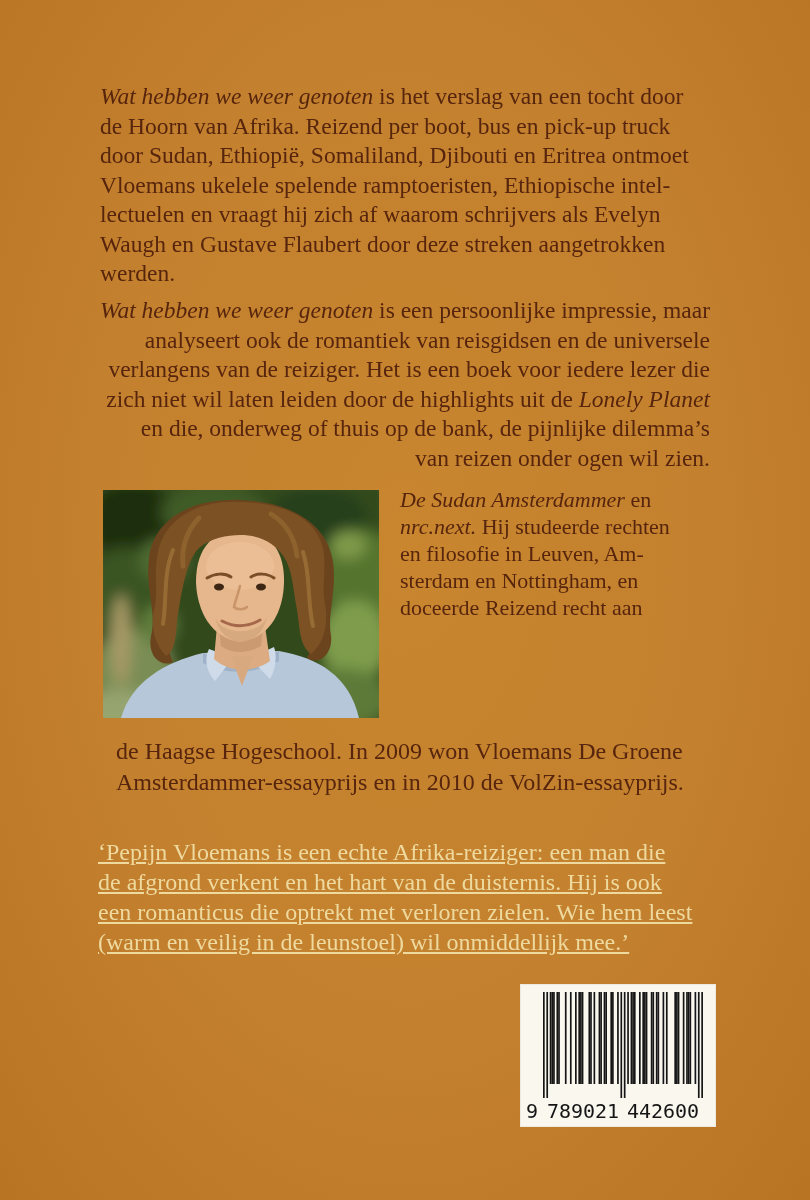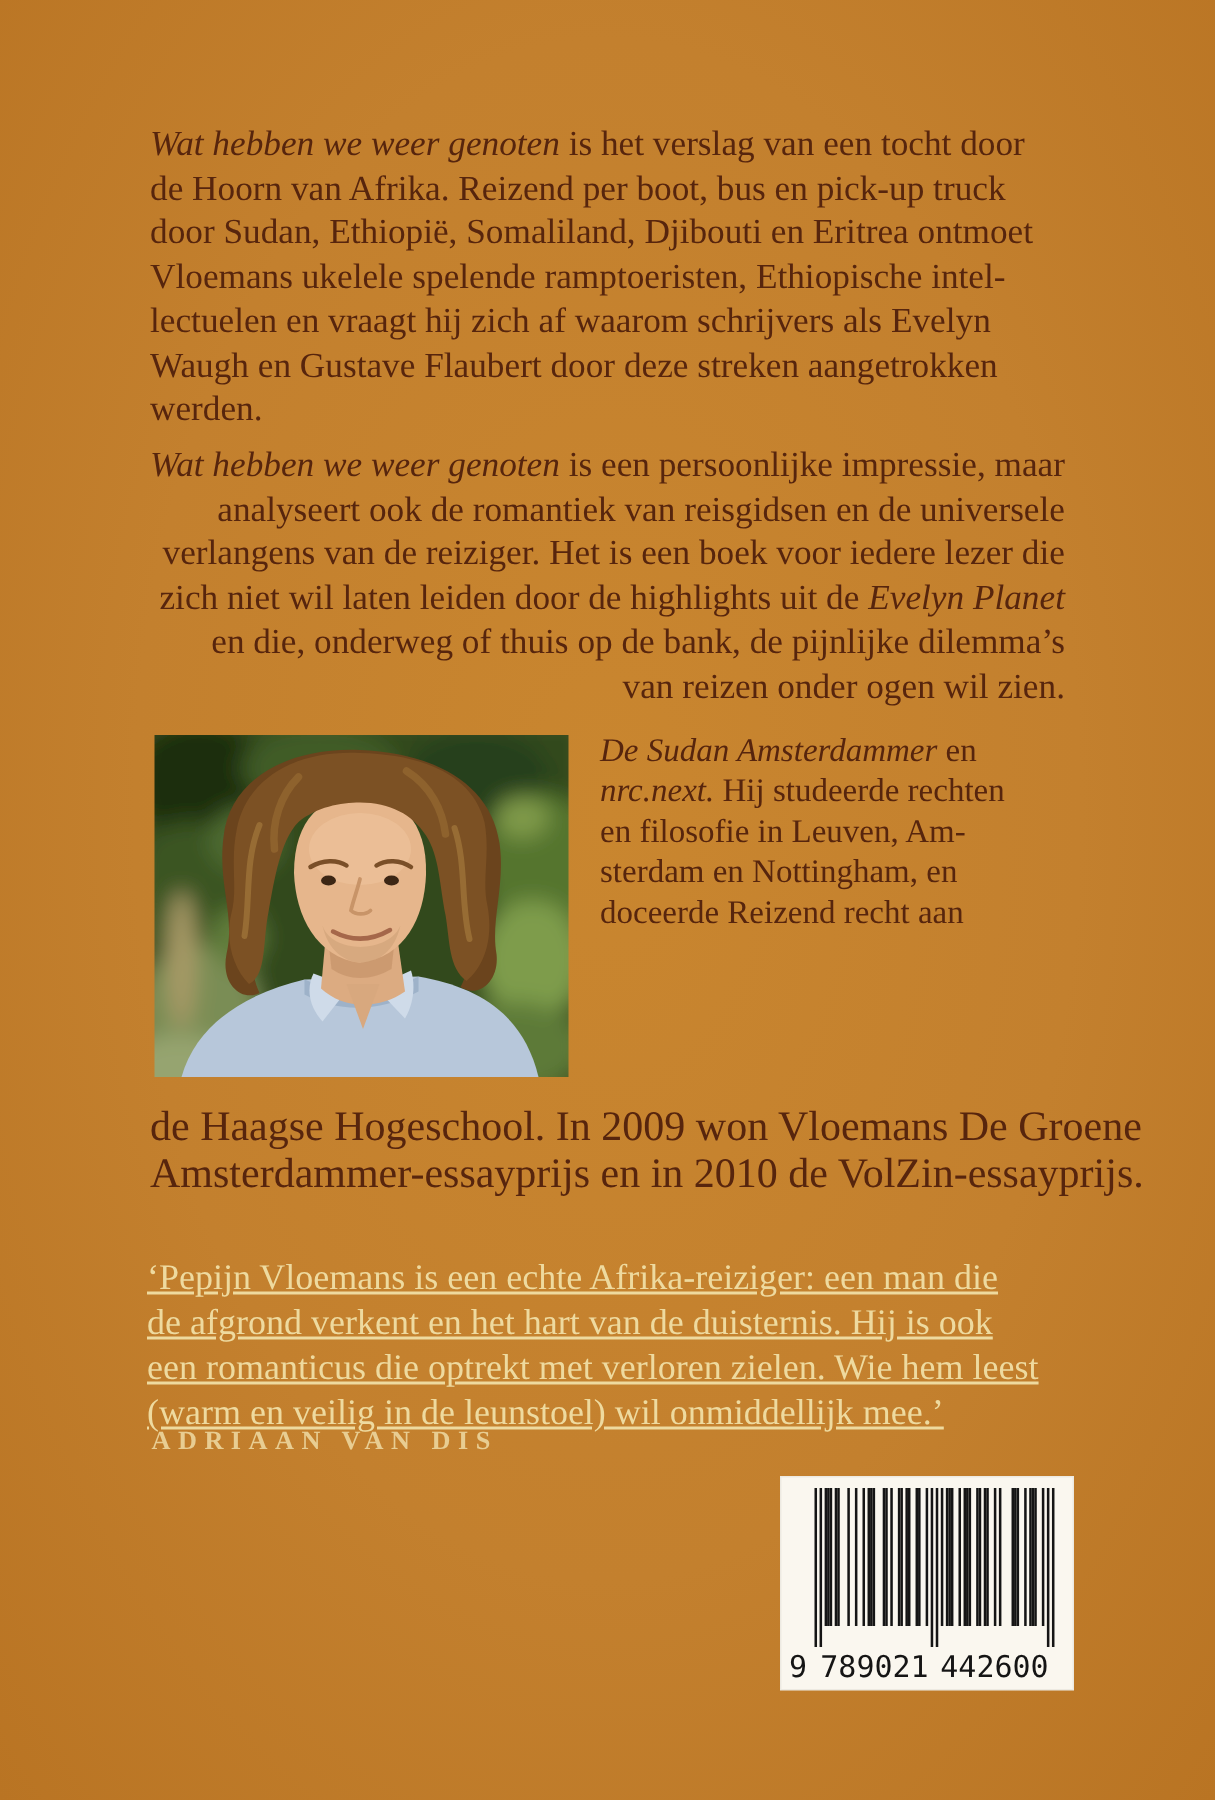--- a/index.html
+++ b/index.html
@@ -6,21 +6,21 @@
   .page{
     position:relative;width:810px;height:1200px;overflow:hidden;
     background:radial-gradient(ellipse at 50% 45%, #c9862f 0%, #c3802e 55%, #b97423 100%);
     font-family:"Liberation Serif", serif;
   }
   .tb{position:absolute;white-space:pre;color:#57250d;}
   .tb i{font-style:italic;}
   #para1{left:100px;top:82px;font-size:23.5px;line-height:29.5px;}
   #para2{left:100px;top:296px;font-size:23.5px;line-height:29.5px;text-align:right;}
   #bio{left:400px;top:486px;font-size:22px;line-height:27px;}
-  #biocont{left:100px;top:736px;font-size:28px;line-height:31px;}
+  #biocont{left:116px;top:736px;font-size:24px;line-height:31px;}
   #quote{left:98px;top:837px;font-size:24px;line-height:30px;color:#eeda9f;text-decoration:underline;}
   #attrib{left:101px;top:950px;font-size:17.5px;letter-spacing:5px;color:#e8cd92;font-weight:bold;}
   .photo{position:absolute;left:103px;top:490px;width:276px;height:228px;}
   .photo svg{display:block;width:100%;height:100%;}
   .barcode{
     position:absolute;left:520px;top:984px;width:196px;height:143px;
     background:#faf7ef;box-shadow:0 0 0 1px rgba(0,0,0,0.05) inset;
   }
   .barcode svg{display:block;width:100%;height:100%;}
   .bc-digit{font-family:"DejaVu Sans Mono", monospace;font-size:20px;fill:#151515;}
@@ -34,21 +34,21 @@
 de Hoorn van Afrika. Reizend per boot, bus en pick-up truck
 door Sudan, Ethiopië, Somaliland, Djibouti en Eritrea ontmoet
 Vloemans ukelele spelende ramptoeristen, Ethiopische intel-
 lectuelen en vraagt hij zich af waarom schrijvers als Evelyn
 Waugh en Gustave Flaubert door deze streken aangetrokken
 werden.</span></div>
 
   <div class="tb" id="para2"><i>Wat hebben we weer genoten</i><span> is een persoonlijke impressie, maar
 analyseert ook de romantiek van reisgidsen en de universele
 verlangens van de reiziger. Het is een boek voor iedere lezer die
-zich niet wil laten leiden door de highlights uit de </span><i>Evelyn Planet</i><span>
+zich niet wil laten leiden door de highlights uit de </span><i>Lonely Planet</i><span>
 en die, onderweg of thuis op de bank, de pijnlijke dilemma’s
 van reizen onder ogen wil zien.</span></div>
 
   <div class="photo">
     <svg viewBox="0 0 276 228" preserveAspectRatio="none">
       <defs>
         <filter id="bl" x="-20%" y="-20%" width="140%" height="140%">
             <feGaussianBlur stdDeviation="7"></feGaussianBlur>
           </filter>
       </defs>
@@ -107,21 +107,20 @@
 doceerde Reizend recht aan</span></div>
 
   <div class="tb" id="biocont"><span>de Haagse Hogeschool. In 2009 won Vloemans De Groene
 Amsterdammer-essayprijs en in 2010 de VolZin-essayprijs.</span></div>
 
   <div class="tb" id="quote"><span>‘Pepijn Vloemans is een echte Afrika-reiziger: een man die
 de afgrond verkent en het hart van de duisternis. Hij is ook
 een romanticus die optrekt met verloren zielen. Wie hem leest
 (warm en veilig in de leunstoel) wil onmiddellijk mee.’</span></div>
 
-  <div class="tb" id="attrib">ADRIAAN VAN DIS</div>
 
   <div class="barcode">
     <svg viewBox="0 0 196 143">
       <g id="bars">
           <rect x="23.00" y="8" width="1.68" height="106" fill="#151515"></rect>
           <rect x="26.37" y="8" width="1.68" height="106" fill="#151515"></rect>
           <rect x="29.74" y="8" width="1.68" height="92" fill="#151515"></rect>
           <rect x="31.42" y="8" width="1.68" height="92" fill="#151515"></rect>
           <rect x="33.10" y="8" width="1.68" height="92" fill="#151515"></rect>
           <rect x="36.47" y="8" width="1.68" height="92" fill="#151515"></rect>

